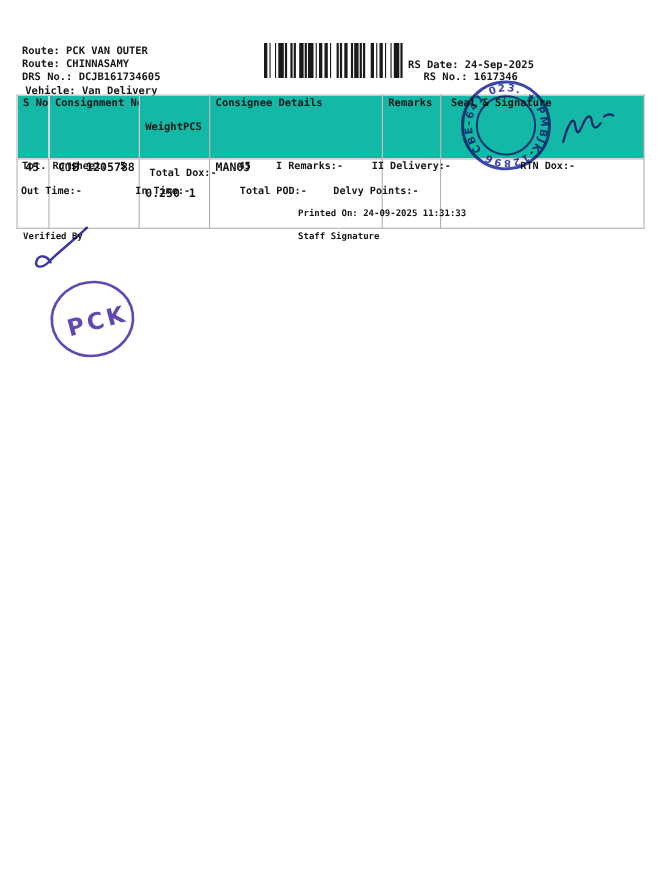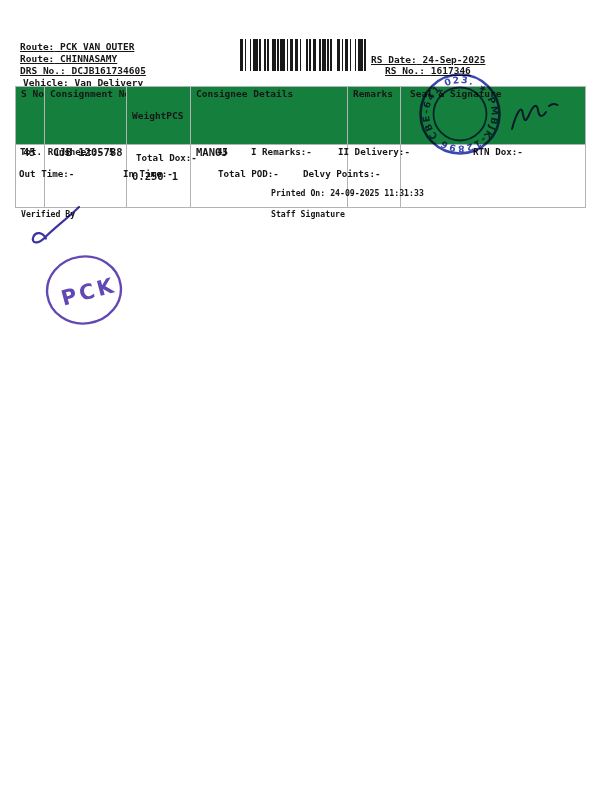--- a/index.html
+++ b/index.html
@@ -7,39 +7,39 @@
     position:relative; width:600px; height:800px; background:#ffffff;
     font-family:"DejaVu Sans Mono", monospace; font-weight:bold; color:#161616;
     overflow:hidden;
   }
   .abs { position:absolute; white-space:pre; }
   .top-clip { left:225px; top:0; width:210px; height:5px; overflow:hidden;
               color:#c3c3c3; font-size:10px; }
   .top-clip span { position:relative; top:-8px; letter-spacing:2px; }
   .title    { left:0; right:38px; top:11px; text-align:center; font-size:10px; letter-spacing:0.4px; }
   .subtitle { left:0; right:38px; top:25px; text-align:center; font-size:10px; }
-  .info     { font-size:9.5px;text-decoration:underline; }
+  .info     { font-size:9.5px; }
   .tot      { font-size:9.2px; }
   .foot     { font-size:8.2px; }
   
   .barcode { position:absolute; left:240px; top:39px; width:128px; height:32px;
              display:flex; align-items:stretch; overflow:hidden; }
   .barcode .bar { background:#1a1a1a; height:100%; }
   .barcode .gap { background:transparent; height:100%; }
   
   .runsheet-table {
     position:absolute; left:15px; top:86px; width:571px;
     border:1px solid #b0b0b0; border-collapse:collapse; table-layout:fixed;
     font-size:9.5px;
   }
   .runsheet-table td, .runsheet-table th {
     border:1px solid #b3b3b3; padding:1px 0 1px 5px; text-align:left;
     vertical-align:top; overflow:hidden; white-space:pre;
   }
-  .runsheet-table thead th { background:#15803d; height:13px; font-weight:bold;margin-left:31px; }
+  .runsheet-table thead th { background:#14b8a6; height:13px; font-weight:bold;margin-left:31px; }
   .runsheet-table tbody td { height:35px; font-size:10.5px; }
   .wcell { display:flex; justify-content:space-between; padding-right:12px; }
   svg.overlay { position:absolute; left:0; top:0; pointer-events:none;
                 mix-blend-mode:multiply; }
   .seal-ring-text { font-family:"DejaVu Sans", sans-serif; font-size:9.3px;
                     font-weight:bold; letter-spacing:1.4px; }
   .pck-text { font-family:"DejaVu Sans", sans-serif; font-size:21px; font-weight:bold;
               letter-spacing:3px; }
 </style>
 </head>

